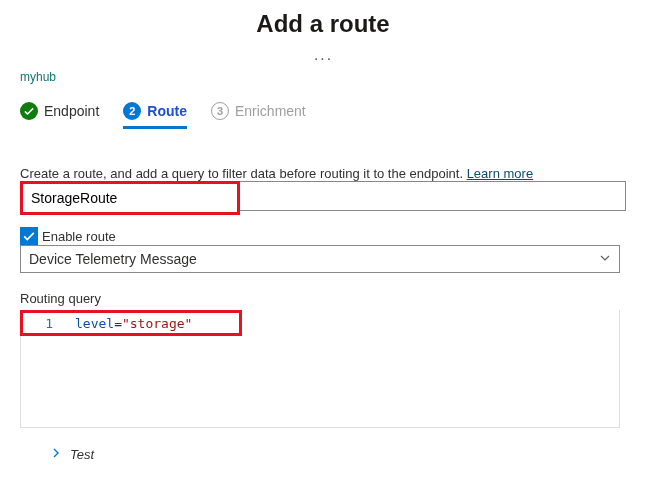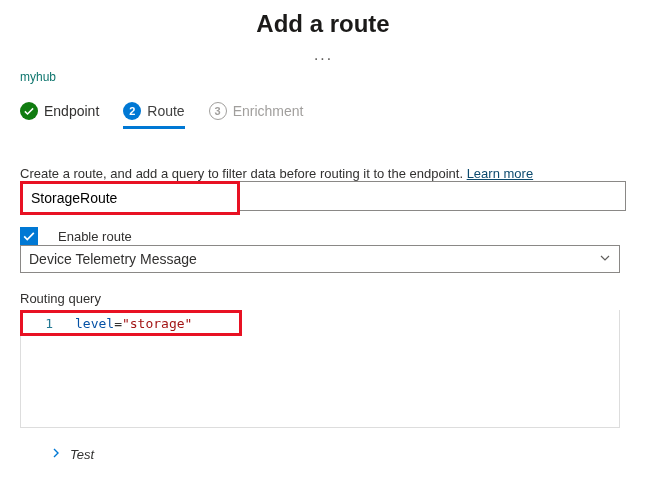--- a/index.html
+++ b/index.html
@@ -21,37 +21,37 @@
   .step-circle {
     width: 18px; height: 18px; border-radius: 50%;
     display: flex; align-items: center; justify-content: center;
     font-size: 11px; font-weight: 600; color: #fff; background: #a19f9d;
   }
   .step-done .step-circle { background: #107c10; }
   .step-done svg { width: 12px; height: 12px; }
   .step-active .step-circle { background: #0078d4; }
   .step-pending .step-circle { background: #fff; border: 1px solid #a19f9d; color: #a19f9d; }
   .step-label { font-size: 14px; color: #323130; }
-  .step-active .step-label { font-weight: 400; color: #404040; }
+  .step-active .step-label { font-weight: 700; color: #1d4ed8; }
   .step-pending .step-label { color: #a19f9d; }
   .step-active { border-bottom: 3px solid #0078d4; }
   .content { margin-top: 36px; }
   .intro { font-size: 13px; color: #323130; }
   .learn-link { color: #0c4a6e; text-decoration: underline; }
   .field-label { margin-top: 18px; margin-bottom: 4px; font-size: 13px; color: #323130; }
   .req { color: #a80000; margin-left: 2px; }
   .text-input {
     width: 600px; height: 28px; border: 1px solid #8a8886;
     padding: 0 8px; font-size: 14px; font-family: inherit;
   }
   .highlight-box { display: inline-block; border: 3px solid #e81123; }
   .highlight-box .text-input { width: 214px; border: none; height: 28px; }
   .full-input-wrap { display: flex; }
   .full-input-rest { border: 1px solid #8a8886; border-left: none; flex: 1; height: 30px; }
-  .check-row { display: flex; align-items: center; gap: 20px; margin-top: 12px; }
+  .check-row { display: flex; align-items: center; gap: 4px; margin-top: 12px; }
   .checkbox {
     width: 18px; height: 18px; background: #0078d4; display: flex;
     align-items: center; justify-content: center; cursor: pointer;
   }
   .checkbox svg { width: 14px; height: 14px; }
   .select {
     width: 600px; height: 28px; border: 1px solid #8a8886;
     display: flex; align-items: center; justify-content: space-between;
     padding: 0 8px; font-size: 14px; cursor: pointer;
   }

